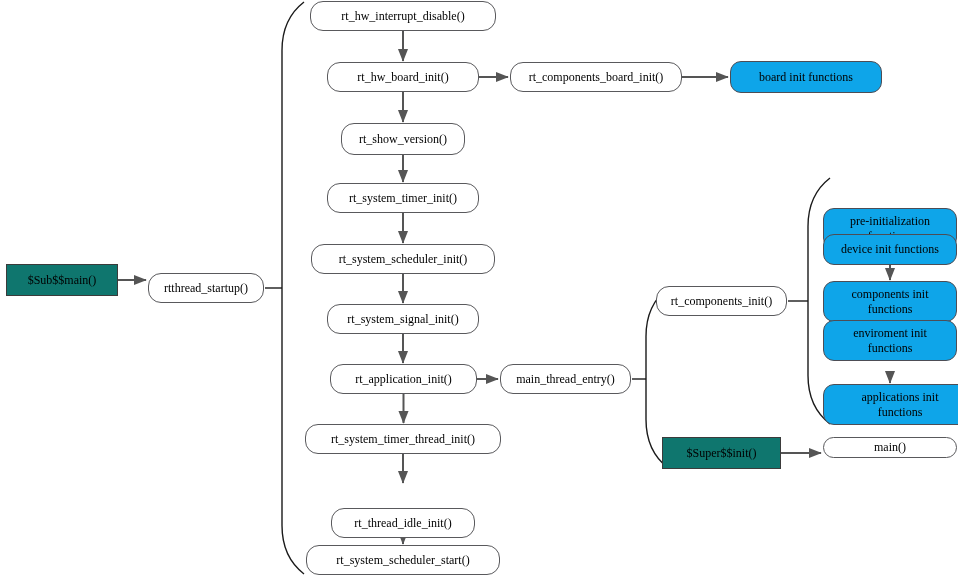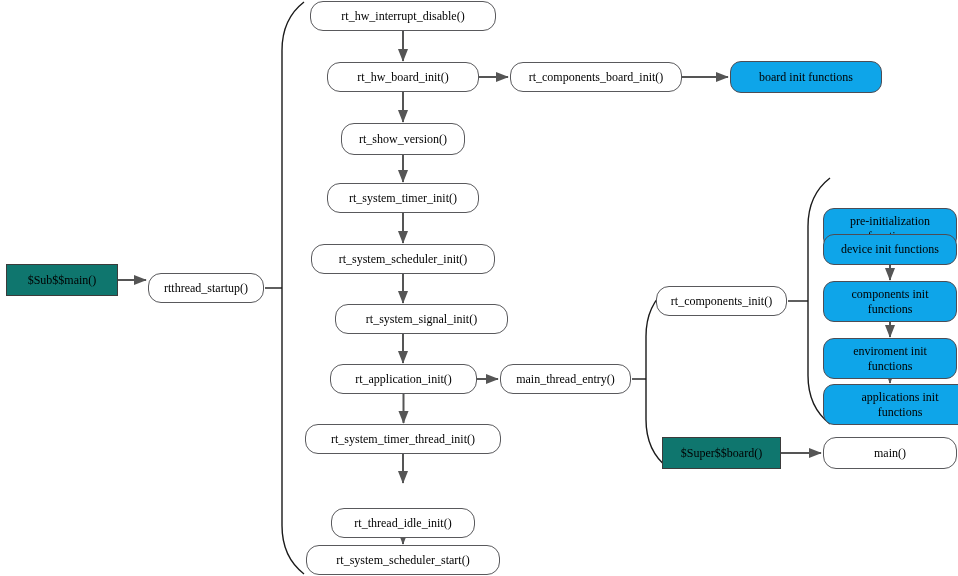--- a/index.html
+++ b/index.html
@@ -97,35 +97,35 @@
   </svg>
 
   <div id="node-layer">
       <div class="node tan" style="left: 6px; top: 264px; width: 112px; height: 32px;">$Sub$$main()</div>
       <div class="node" style="left: 148px; top: 273px; width: 116px; height: 30px;">rtthread_startup()</div>
       <div class="node" style="left: 310px; top: 1px; width: 186px; height: 30px;">rt_hw_interrupt_disable()</div>
       <div class="node" style="left: 327px; top: 62px; width: 152px; height: 30px;">rt_hw_board_init()</div>
       <div class="node" style="left: 341px; top: 123px; width: 124px; height: 32px;">rt_show_version()</div>
       <div class="node" style="left: 327px; top: 183px; width: 152px; height: 30px;">rt_system_timer_init()</div>
       <div class="node" style="left: 311px; top: 244px; width: 184px; height: 30px;">rt_system_scheduler_init()</div>
-      <div class="node" style="left: 335px; top: 304px; width: 173px; height: 30px;">rt_system_signal_init()</div>
+      <div class="node" style="left: 327px; top: 304px; width: 152px; height: 30px;">rt_system_signal_init()</div>
       <div class="node" style="left: 330px; top: 364px; width: 147px; height: 30px; text-align: right;">rt_application_init()</div>
       <div class="node" style="left: 305px; top: 424px; width: 196px; height: 30px;">rt_system_timer_thread_init()</div>
       <div class="node" style="left: 331px; top: 484px; width: 144px; height: 30px; margin-top: 24px;">rt_thread_idle_init()</div>
       <div class="node" style="left: 306px; top: 545px; width: 194px; height: 30px;">rt_system_scheduler_start()</div>
       <div class="node" style="left: 510px; top: 62px; width: 172px; height: 30px;">rt_components_board_init()</div>
       <div class="node blue" style="left: 730px; top: 61px; width: 152px; height: 32px;">board init functions</div>
       <div class="node" style="left: 500px; top: 364px; width: 131px; height: 30px;">main_thread_entry()</div>
       <div class="node" style="left: 656px; top: 286px; width: 131px; height: 30px;">rt_components_init()</div>
       <div class="node blue two-line" style="left: 823px; top: 176px; width: 134px; height: 41px; margin-top: 32px;">pre-initialization
 functions</div>
       <div class="node blue" style="left: 823px; top: 234px; width: 134px; height: 31px;">device init functions</div>
       <div class="node blue two-line" style="left: 823px; top: 281px; width: 134px; height: 41px;">components init
 functions</div>
-      <div class="node blue two-line" style="left: 823px; top: 338px; width: 134px; height: 41px;">enviroment init
+      <div class="node blue two-line" style="left: 823px; top: 320px; width: 134px; height: 41px;">enviroment init
 functions</div>
       <div class="node blue two-line" style="left: 823px; top: 384px; width: 154px; height: 41px;">applications init
 functions</div>
-      <div class="node tan" style="left: 662px; top: 437px; width: 119px; height: 32px;">$Super$$board()</div>
-      <div class="node" style="left: 823px; top: 437px; width: 134px; height: 32px;">main()</div>
+      <div class="node tan" style="left: 662px; top: 437px; width: 119px; height: 32px;">$Super$$init()</div>
+      <div class="node" style="left: 823px; top: 437px; width: 134px; height: 21px;">main()</div>
     </div>
 
 </div>
 
 </body></html>

